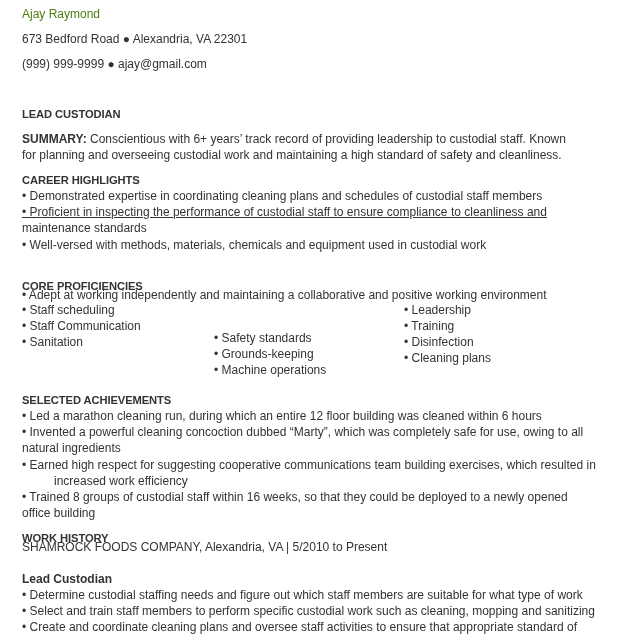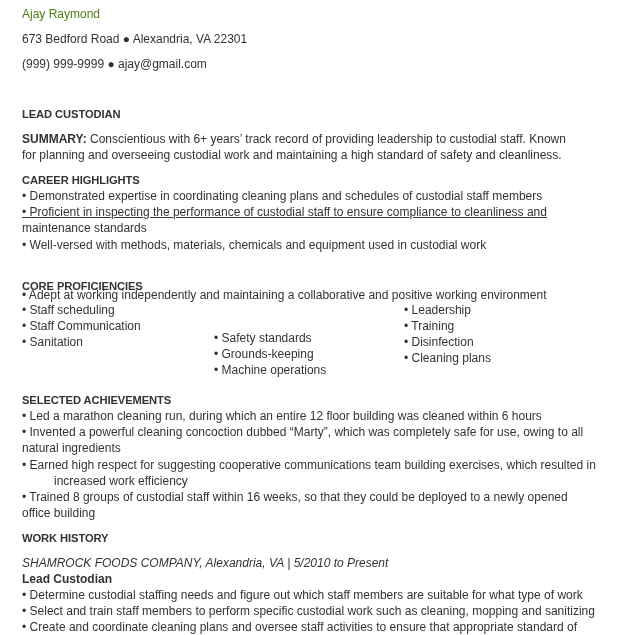--- a/index.html
+++ b/index.html
@@ -59,18 +59,18 @@
   <div class="line heading" style="top:392px;">SELECTED ACHIEVEMENTS</div>
   <div class="line" style="top:408px;">• Led a marathon cleaning run, during which an entire 12 floor building was cleaned within 6 hours</div>
   <div class="line" style="top:424px;">• Invented a powerful cleaning concoction dubbed “Marty”, which was completely safe for use, owing to all</div>
   <div class="line" style="top:440px;">natural ingredients</div>
   <div class="line" style="top:457px;">• Earned high respect for suggesting cooperative communications team building exercises, which resulted in</div>
   <div class="line" style="top:473px;padding-left:32px;">increased work efficiency</div>
   <div class="line" style="top:489px;">• Trained 8 groups of custodial staff within 16 weeks, so that they could be deployed to a newly opened</div>
   <div class="line" style="top:505px;">office building</div>
 
   <div class="line heading" style="top:530px;">WORK HISTORY</div>
-  <div class="line" style="top:555px;font-style:italic;">SHAMROCK FOODS COMPANY, Alexandria, VA | 5/2010 to Present</div>
+  <div class="line" style="top:539px;">SHAMROCK FOODS COMPANY, Alexandria, VA | 5/2010 to Present</div>
   <div class="line bold" style="top:571px;">Lead Custodian</div>
   <div class="line" style="top:587px;">• Determine custodial staffing needs and figure out which staff members are suitable for what type of work</div>
   <div class="line" style="top:603px;">• Select and train staff members to perform specific custodial work such as cleaning, mopping and sanitizing</div>
   <div class="line" style="top:619px;">• Create and coordinate cleaning plans and oversee staff activities to ensure that appropriate standard of</div>
 </div>
 
 </body></html>

